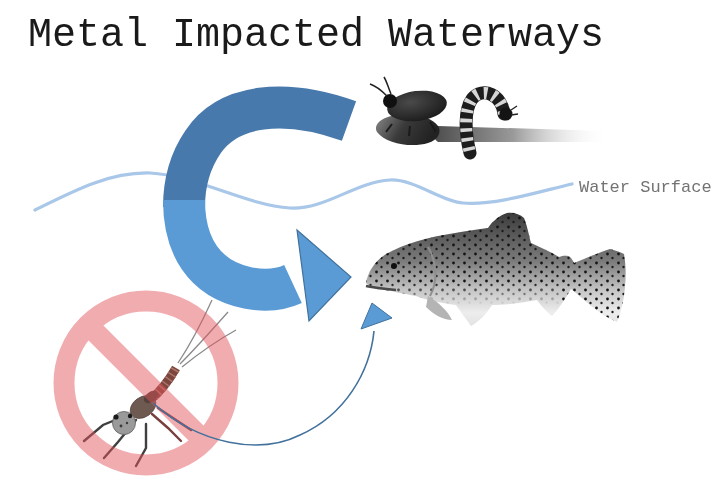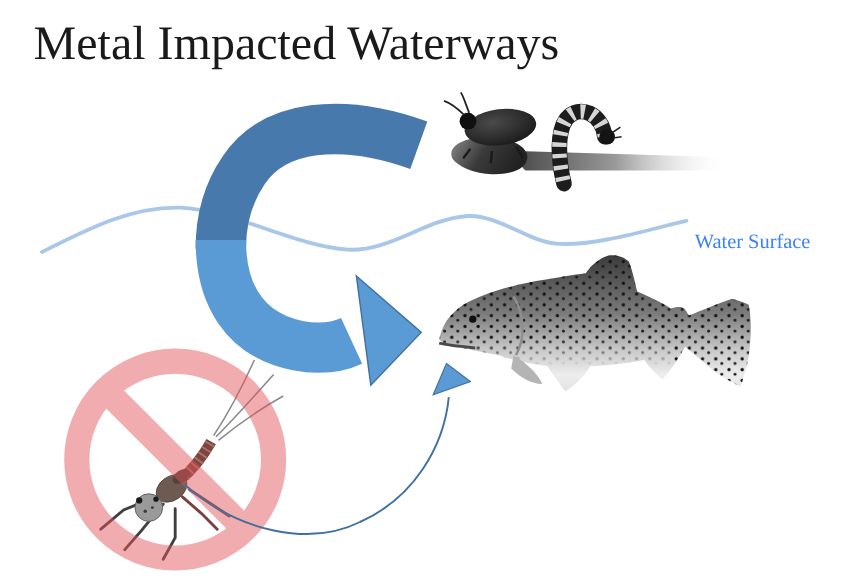--- a/index.html
+++ b/index.html
@@ -1,32 +1,32 @@
 <!DOCTYPE html>
 <html style="--title-color: #1a1a1a; --dark-arrow-blue: #4879ac; --light-arrow-blue: #5b9bd5; --arrow-outline-blue: #41719c; --wave-blue: #a9c7e8; --sign-red: #e2545c;"><head>
 <meta charset="utf-8">
 <style>
   html,body{margin:0;padding:0;background:#ffffff;}
   .slide{
     position:relative;
     width:720px;height:484px;
     background:#ffffff;
     overflow:hidden;
-    font-family:Liberation Serif, serif;
+    font-family:Liberation Mono, monospace;
   }
   .slide-title{
     position:absolute;left:28px;top:14px;
     font-size:40px;line-height:1.1;
     color:var(--title-color,#1a1a1a);
     letter-spacing:0px;
     font-weight:500;
   }
   .water-surface-label{
-    position:absolute;left:579px;top:192px;
-    font-size:17px;color:#3b82f6;
+    position:absolute;left:579px;top:178px;
+    font-size:17px;color:#737373;
   }
   svg.scene{position:absolute;left:0;top:0;}
 </style>
 </head>
 <body>
 
 <div class="slide">
 
   <svg class="scene" width="720" height="484" viewBox="0 0 720 484">
 

